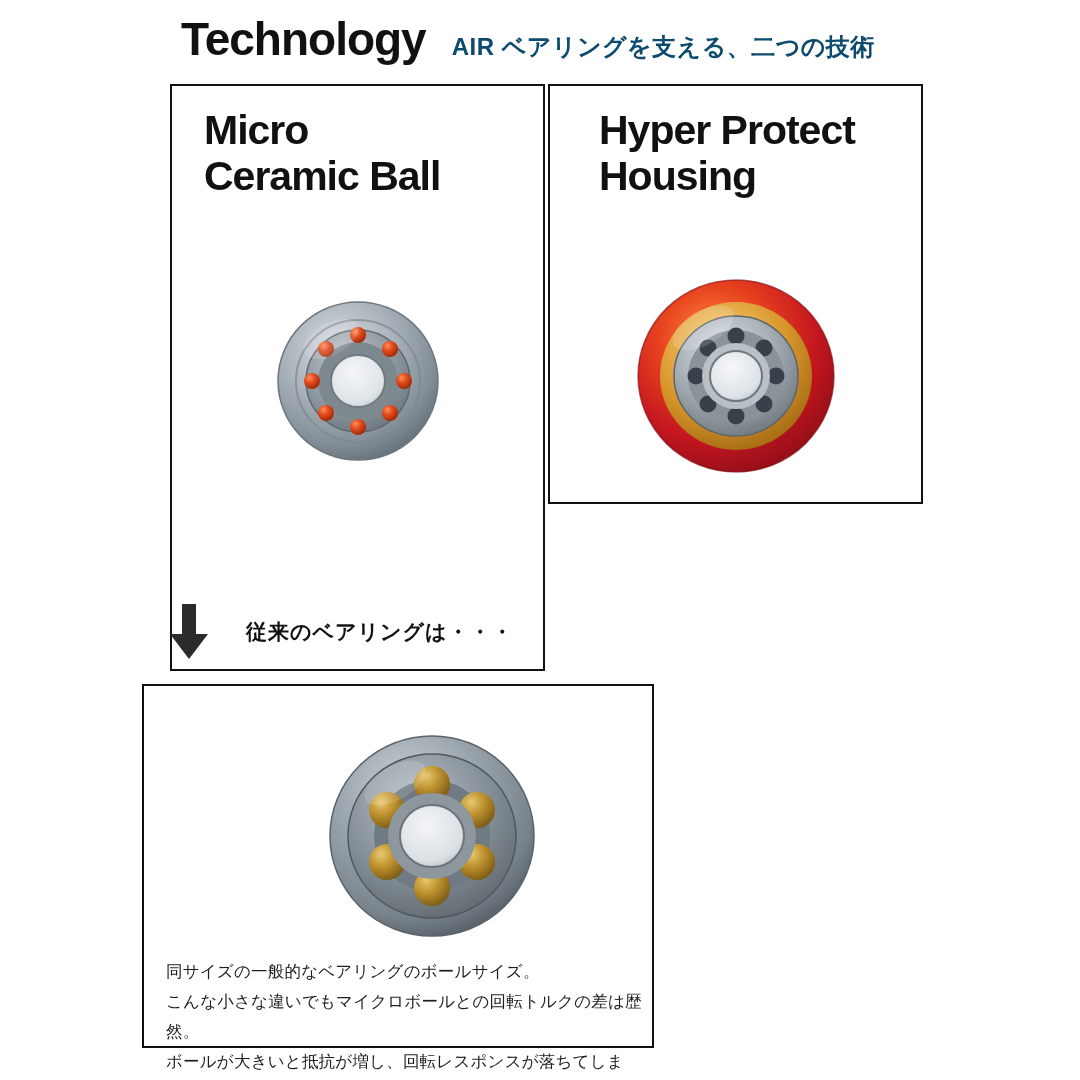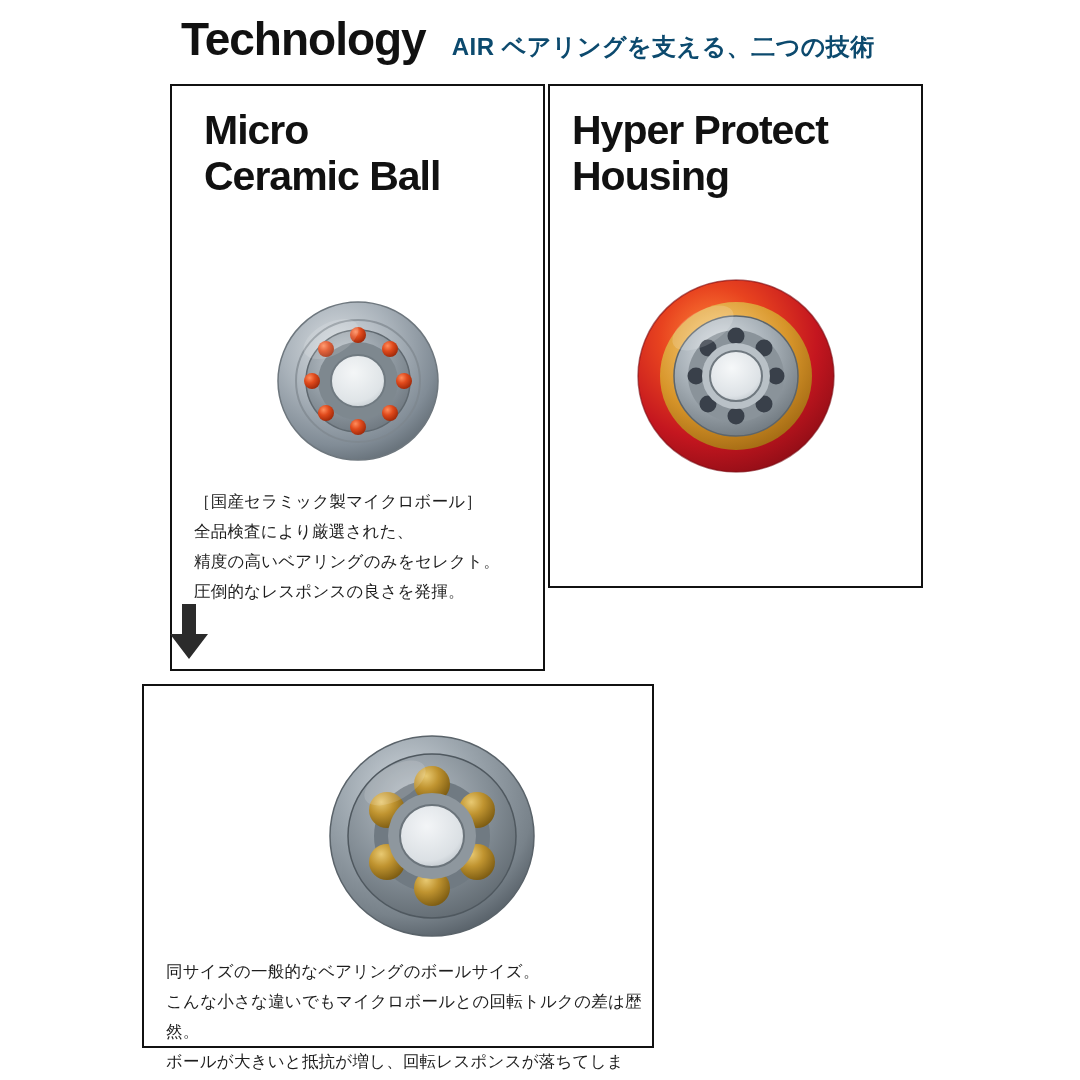--- a/index.html
+++ b/index.html
@@ -46,21 +46,21 @@
   }
 
   
   .card {
     position: absolute;
     border: 2px solid #111111;
     box-sizing: border-box;
     background: #fff;
   }
   .card-a { left: 170px;  top: 84px; width: 375px; height: 587px; }
-  .card-b { left: 548px;  top: 84px; width: 375px; height: 504px; }
+  .card-b { left: 548px;  top: 84px; width: 375px; height: 420px; padding-left: 27px; }
   .card-c { left: 142px;  top: 684px; width: 512px; height: 364px; }
 
   .card-title {
     font-size: 41px;
     font-weight: bold;
     letter-spacing: -1px;
     line-height: 1.12;
     color: #111111;
     margin: 22px 0 0 32px;
     white-space: pre-line;
@@ -168,24 +168,20 @@
           <circle cx="137" cy="132" r="8" fill="url(#ballA)"></circle>
           <circle cx="105" cy="146" r="8" fill="url(#ballA)"></circle>
           <circle cx="73" cy="132" r="8" fill="url(#ballA)"></circle>
           <circle cx="59" cy="100" r="8" fill="url(#ballA)"></circle>
           <circle cx="73" cy="68" r="8" fill="url(#ballA)"></circle>
         </g>
         <ellipse cx="78" cy="58" rx="30" ry="16" fill="#ffffff" opacity="0.14" transform="rotate(-28 78 58)"></ellipse>
       </svg>
     </div>
 
-    <div class="body-text text-a">［国産セラミック製マイクロボール］
-全品検査により厳選された、
-精度の高いベアリングのみをセレクト。
-圧倒的なレスポンスの良さを発揮。</div>
   </div>
 
   <div class="card card-b">
     <div class="card-title">Hyper Protect
 Housing</div>
 
     <div class="img-wrap img-b">
       <svg width="250" height="220" viewBox="0 0 250 220">
         <defs>
           <radialGradient id="redH" cx="38%" cy="30%" r="76%">
@@ -232,20 +228,21 @@
         <ellipse cx="92" cy="62" rx="34" ry="17" fill="#ffffff" opacity="0.16" transform="rotate(-30 92 62)"></ellipse>
       </svg>
     </div>
 
   </div>
 
   <div class="arrow-row">
     <svg class="arrow-icon" viewBox="0 0 42 56">
       <polygon points="14,0 28,0 28,30 40,30 21,55 2,30 14,30" fill="#2b2b2b"></polygon>
     </svg>
+    <div class="arrow-note">従来のベアリングは・・・</div>
   </div>
 
   <div class="card card-c">
     <div class="img-wrap img-c">
       <svg width="250" height="230" viewBox="0 0 250 230">
         <defs>
           <radialGradient id="steelC" cx="38%" cy="28%" r="78%">
             <stop offset="0%" stop-color="#cfd6dc"></stop>
             <stop offset="45%" stop-color="#9aa4ac"></stop>
             <stop offset="80%" stop-color="#78828a"></stop>

